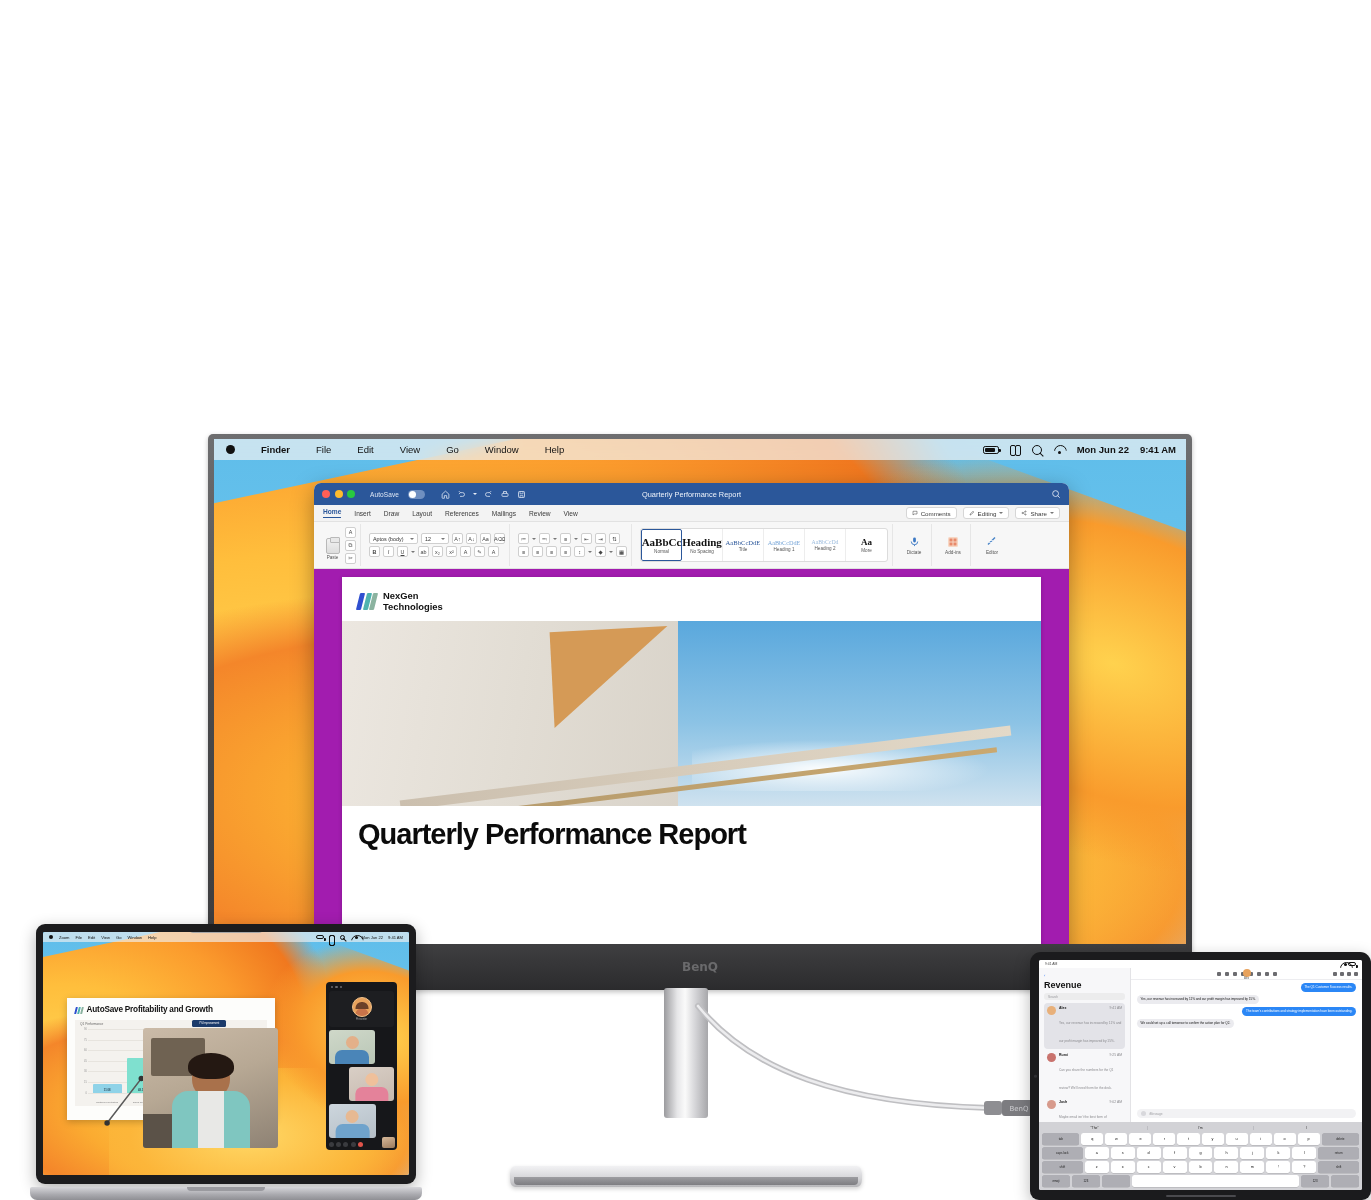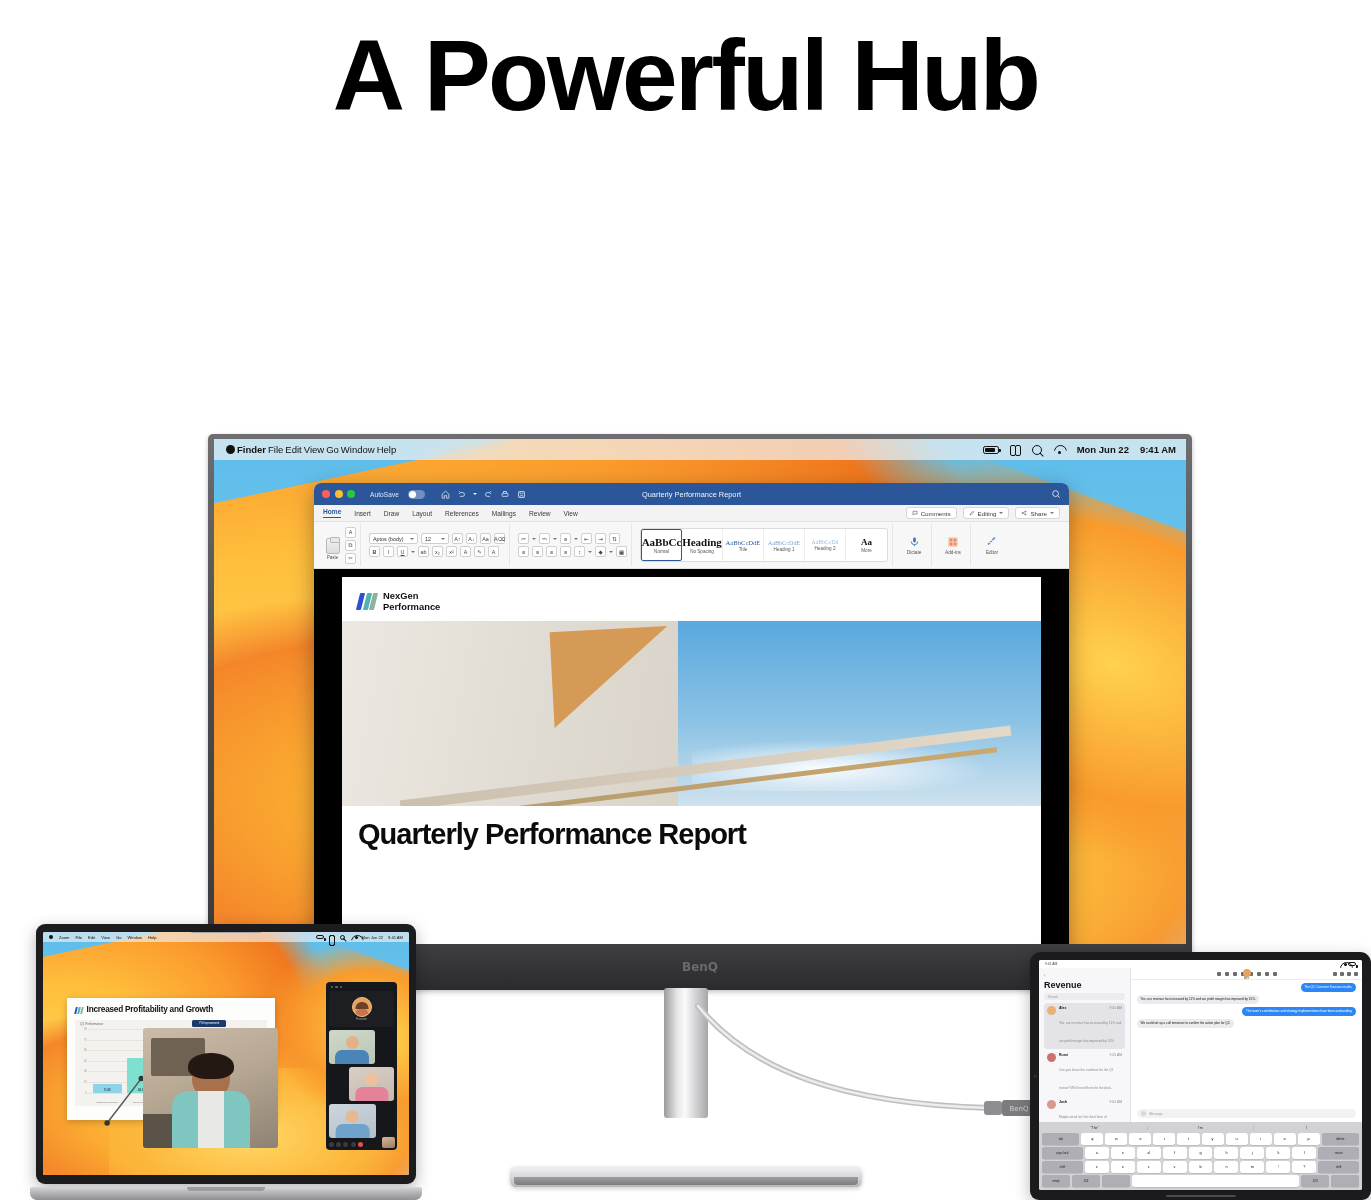--- a/index.html
+++ b/index.html
@@ -50,21 +50,21 @@
   .wall .swirl4 { position:absolute; right:-14%; top:10%; width:58%; height:70%;
     background:radial-gradient(ellipse at 62% 42%, #ffd24e 0%, #f99b2c 45%, rgba(249,155,44,0) 66%);
     transform:rotate(20deg) }
 
   
   .menubar {
     position:absolute; left:0; top:0; right:0; height:21px;
     background:rgba(242,242,242,.70);
     backdrop-filter:blur(8px);
     display:flex; align-items:center; padding:0 10px 0 12px;
-    font-size:9.5px; color:#111; gap:2px; z-index:6;
+    font-size:9.5px; color:#111; gap:26px; z-index:6;
   }
   .menubar .apple { width:9px;height:9px;border-radius:50%;background:#111;display:inline-block; }
   .menubar .mi { font-weight:600; }
   .menubar .spacer { flex:1 }
   .mb-right { display:flex; align-items:center; gap:11px; font-size:9.5px; font-weight:600; color:#111 }
   .ic { display:inline-block; }
   .ic-batt { width:16px;height:8px;border:1.1px solid #111;border-radius:2.2px;position:relative }
   .ic-batt:before{content:"";position:absolute;left:1px;top:1px;bottom:1px;width:10px;background:#111;border-radius:1px}
   .ic-batt:after{content:"";position:absolute;right:-3px;top:2.4px;width:1.6px;height:3px;background:#111;border-radius:0 1px 1px 0}
   .ic-cc { width:11px;height:9px;position:relative }
@@ -138,21 +138,21 @@
   .sty .sm { font-size:11px; font-weight:700; color:#111; white-space:nowrap; font-family:"Liberation Serif",serif }
   .sty .nm { font-size:4.6px; color:#555; white-space:nowrap }
   .sty.sel { border:1.2px solid #2b579a; border-radius:2px }
   .sty.t1 .sm{color:#2b579a;font-weight:400;font-size:6.6px}
   .sty.h1 .sm{color:#78a6d8;font-weight:400;font-size:6.2px}
   .sty.h2 .sm{color:#9bbbdd;font-weight:400;font-size:5.8px}
   .sty.more .sm{font-size:9px}
   .bigbtn { width:26px; display:flex; flex-direction:column; align-items:center; justify-content:center; gap:2px; font-size:4.7px; color:#555 }
 
   
-  .w-page-wrap { background:#000000; height:calc(100% - 22px - 17px - 47px - 14px); padding:8px 28px 0; overflow:hidden }
+  .w-page-wrap { background:#a21caf; height:calc(100% - 22px - 17px - 47px - 14px); padding:8px 28px 0; overflow:hidden }
   .w-page { background:#fff; height:100%; box-shadow:0 1px 4px rgba(0,0,0,.2); padding:14px 16px 0; position:relative; overflow:hidden }
   .doc-logo { display:flex; align-items:center; gap:7px; margin-bottom:9px }
   .logo-marks { display:flex; gap:1.5px; align-items:flex-end; transform:skewX(-14deg) }
   .logo-marks i { display:block; width:5px; border-radius:1px }
   .logo-marks .m1 { height:17px; background:#2f4fd0 }
   .logo-marks .m2 { height:17px; background:#4fb3b0 }
   .logo-marks .m3 { height:17px; background:#8bb3a0 }
   .doc-brand { font-size:9.4px; font-weight:700; color:#111; line-height:10.6px }
   .hero-img { height:185px; margin:0 -16px 0; position:relative; overflow:hidden; background:linear-gradient(180deg,#d9d4cc,#e7e2da) }
   .hero-sky { position:absolute; right:0; top:0; width:52%; height:100%; background:linear-gradient(180deg,#5aa8dd 0%,#8cc3e5 55%,#cfe2ef 100%) }
@@ -294,21 +294,20 @@
   .key.sm { font-size:2.8px; background:#aeaeb4 }
   .tab-home { position:absolute; left:50%; transform:translateX(-50%); bottom:3px; width:70px; height:2.4px; background:#4a4a4e; border-radius:2px }
   .tab-cam { position:absolute; left:4px; top:50%; transform:translateY(-50%); width:2.6px; height:2.6px; border-radius:50%; background:#2e2e32 }
 </style>
 </head>
 <body>
 
 <div class="stage">
 
   <div class="headline">
-    <span>A Powerful Hub</span>
   </div>
 
   <svg class="cable" viewBox="0 0 420 200">
     <path d="M8 6 C 60 70, 150 104, 300 108" fill="none" stroke="#bfbfc2" stroke-width="6" stroke-linecap="round"></path>
     <path d="M8 6 C 60 70, 150 104, 300 108" fill="none" stroke="#ececee" stroke-width="2.6" stroke-linecap="round"></path>
     <rect x="296" y="99" width="14" height="18" rx="3" fill="#8e8e92" transform="rotate(90 303 108)"></rect>
     <rect x="312" y="100" width="34" height="16" rx="3" fill="#7c7c80"></rect>
     <text x="329" y="111" font-size="7" fill="#cfcfd2" text-anchor="middle" font-family="DejaVu Sans, sans-serif">BenQ</text>
   </svg>
 
@@ -559,21 +558,21 @@
         <div class="w-page-wrap">
           <div class="w-page">
             <div class="doc-logo">
               <span class="logo-marks">
                 <i class="m1"></i>
                   <i class="m2"></i>
                   <i class="m3"></i>
               </span>
               <span class="doc-brand">
                 <span>NexGen</span><br>
-                <span>Performance</span>
+                <span>Technologies</span>
               </span>
             </div>
             <div class="hero-img">
               <div class="hero-wall"></div>
               <div class="hero-sky"></div>
               <div class="hero-cloud"></div>
               <div class="hero-tri"></div>
               <div class="hero-beam"></div>
               <div class="hero-beam2"></div>
             </div>
@@ -622,21 +621,21 @@
           </span>
         </div>
 
         <div class="slide">
           <div class="slide-head">
             <span class="slide-logo">
                 <i class="a"></i>
                 <i class="b"></i>
                 <i class="c"></i>
               </span>
-            <span class="slide-title">Increased Profitability and Growth</span>
+            <span class="slide-title">AutoSave Profitability and Growth</span>
           </div>
           <div class="chart-box">
             <span class="chart-cap">Q1 Performance</span>
             <div class="c-grid">
               <div class="gl" style="top:0%"></div>
                 <div class="gl" style="top:16.6%"></div>
               <div class="gl" style="top:33.2%"></div>
                 <div class="gl" style="top:49.8%"></div>
               <div class="gl" style="top:66.4%"></div>
                 <div class="gl" style="top:83%"></div>

